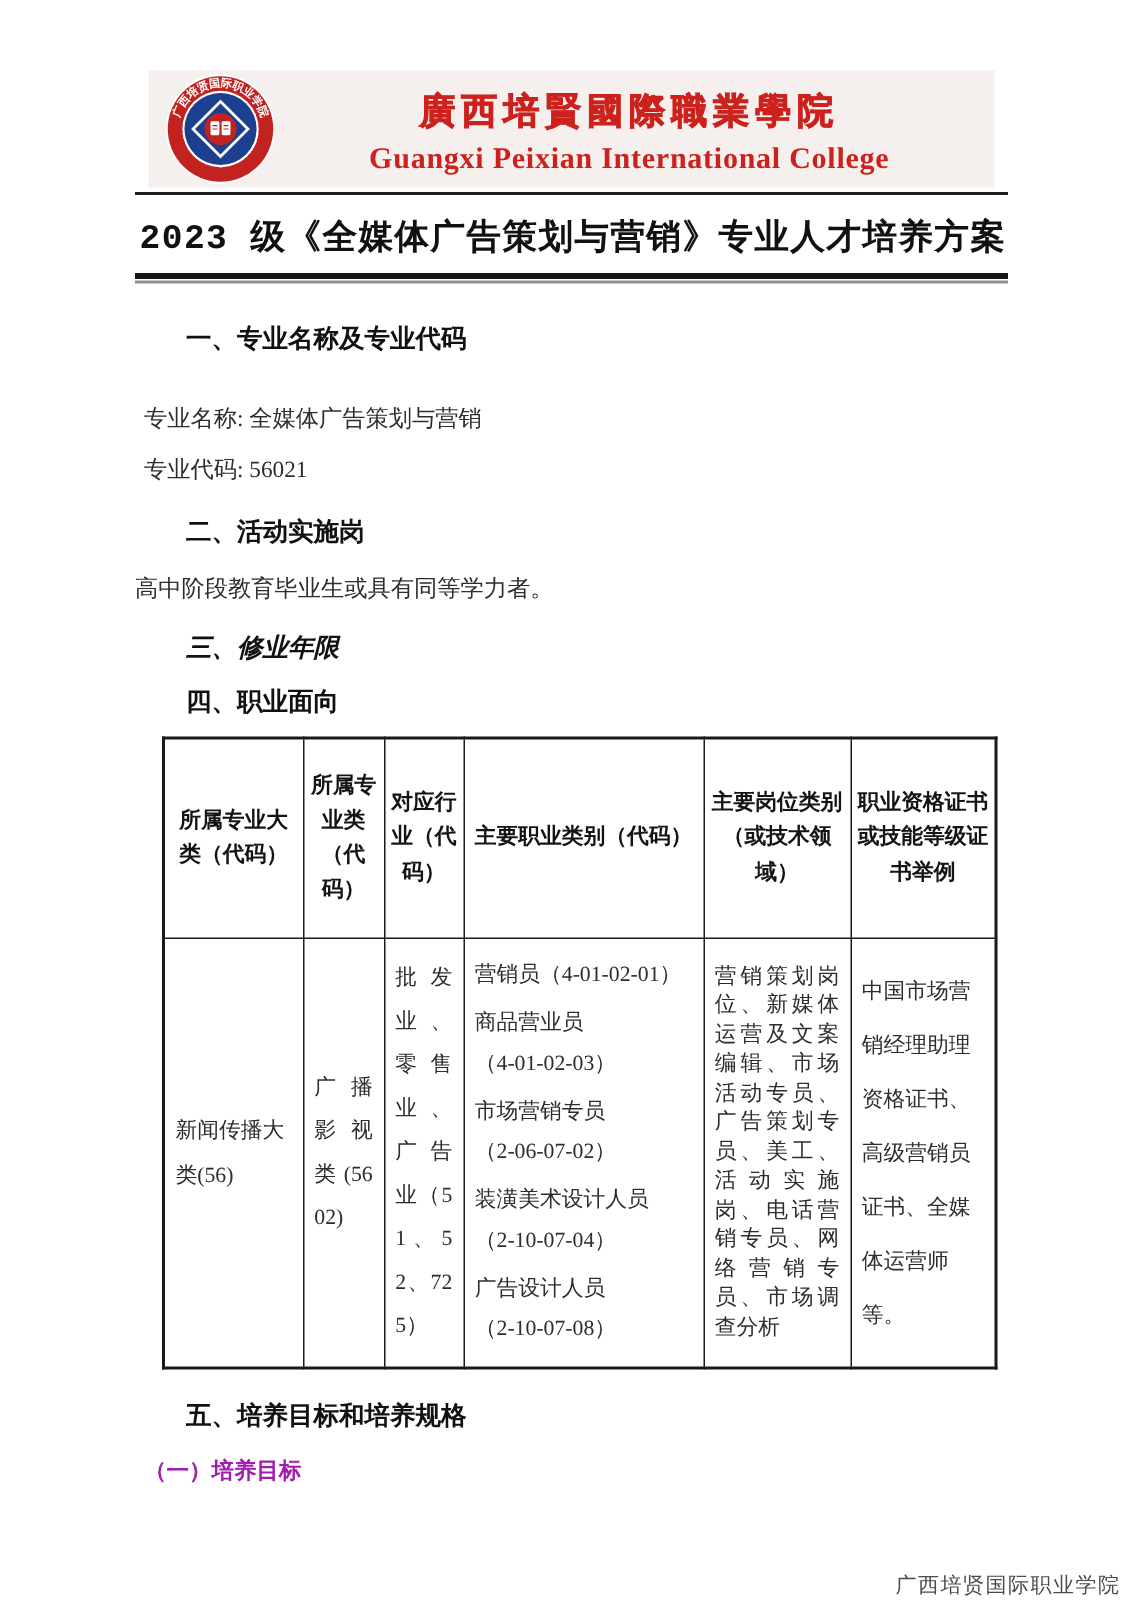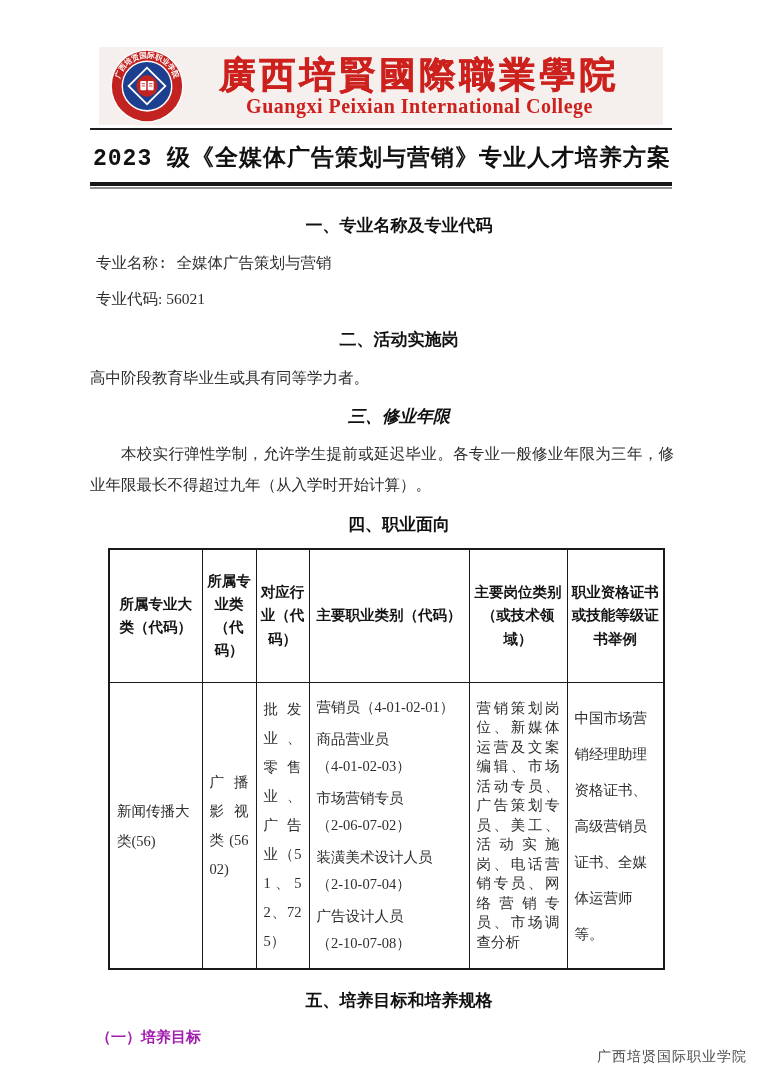--- a/index.html
+++ b/index.html
@@ -14,21 +14,21 @@
   }
   
   .banner{
     position:absolute;left:99px;top:47px;width:564px;height:78px;
     background:#f5efee;
     display:flex;align-items:center;
   }
   .logo-wrap{width:74px;height:74px;margin-left:11px;flex:0 0 auto;}
   .name-block{flex:1;text-align:center;color:#cd211d;padding-right:8px;}
   .zh-name{
-    font-size:36px;font-weight:bold;letter-spacing:4px;line-height:40px;
+    font-size:24px;font-weight:bold;letter-spacing:4px;line-height:40px;
     font-family:"Liberation Serif",serif;
     -webkit-text-stroke:0.6px #cd211d;
     white-space:nowrap;
   }
   .en-name{
     font-size:20px;font-weight:bold;letter-spacing:0.5px;line-height:22px;
     font-family:"Liberation Serif",serif;
     white-space:nowrap;
   }
   .header-rule{
@@ -43,25 +43,25 @@
     font-family:Liberation Mono, monospace;color:#111;
   }
   .title-rule{position:absolute;left:90px;right:92px;top:182px;}
   .title-rule .thick{border-top:4px solid #161616;height:0;}
   .title-rule .thin{border-top:2px solid #8f8f8f;height:0;margin-top:1px;}
   
   .content{position:absolute;left:90px;top:210px;width:584px;}
   h2{
     font-family:"Liberation Sans",sans-serif;
     font-size:17px;font-weight:bold;color:#111;
-    margin:0 0 0 34px;line-height:22px;text-align:center;
+    margin:0 0 0 34px;line-height:22px;
   }
   .h-s1{margin-top:5px;}
   .kv{font-size:15.5px;color:#2d2d2d;margin-left:6px;line-height:21px;}
-  .kv-name{margin-top:17px;font-family:Liberation Mono, monospace;}
+  .kv-name{margin-top:32px;}
   .kv-code{margin-top:13px;}
   .h-s2{margin-top:20px;}
   .body-line{font-size:15.5px;color:#2d2d2d;margin-top:16px;line-height:21px;}
   .h-s3{margin-top:18px;font-style:italic;}
   .para{
     font-size:15.5px;color:#2d2d2d;margin-top:10px;
     line-height:31px;text-indent:31px;text-align:justify;
   }
   .h-s4{margin-top:14px;}
   .h-s5{margin-top:20px;}
@@ -155,21 +155,20 @@
   <div class="content">
 
     <h2 class="h-s1">一、专业名称及专业代码</h2>
     <div class="kv kv-name">专业名称: 全媒体广告策划与营销</div>
     <div class="kv kv-code">专业代码: 56021</div>
 
     <h2 class="h-s2">二、活动实施岗</h2>
     <div class="body-line">高中阶段教育毕业生或具有同等学力者。</div>
 
     <h2 class="h-s3">三、修业年限</h2>
-    <div class="para">本校实行弹性学制，允许学生提前或延迟毕业。各专业一般修业年限为三年，修业年限最长不得超过九年（从入学时开始计算）。</div>
 
     <h2 class="h-s4">四、职业面向</h2>
 
     <table class="career">
       <colgroup>
         <col style="width:93px">
           <col style="width:54px">
           <col style="width:53px">
         <col style="width:160px">
           <col style="width:98px">

